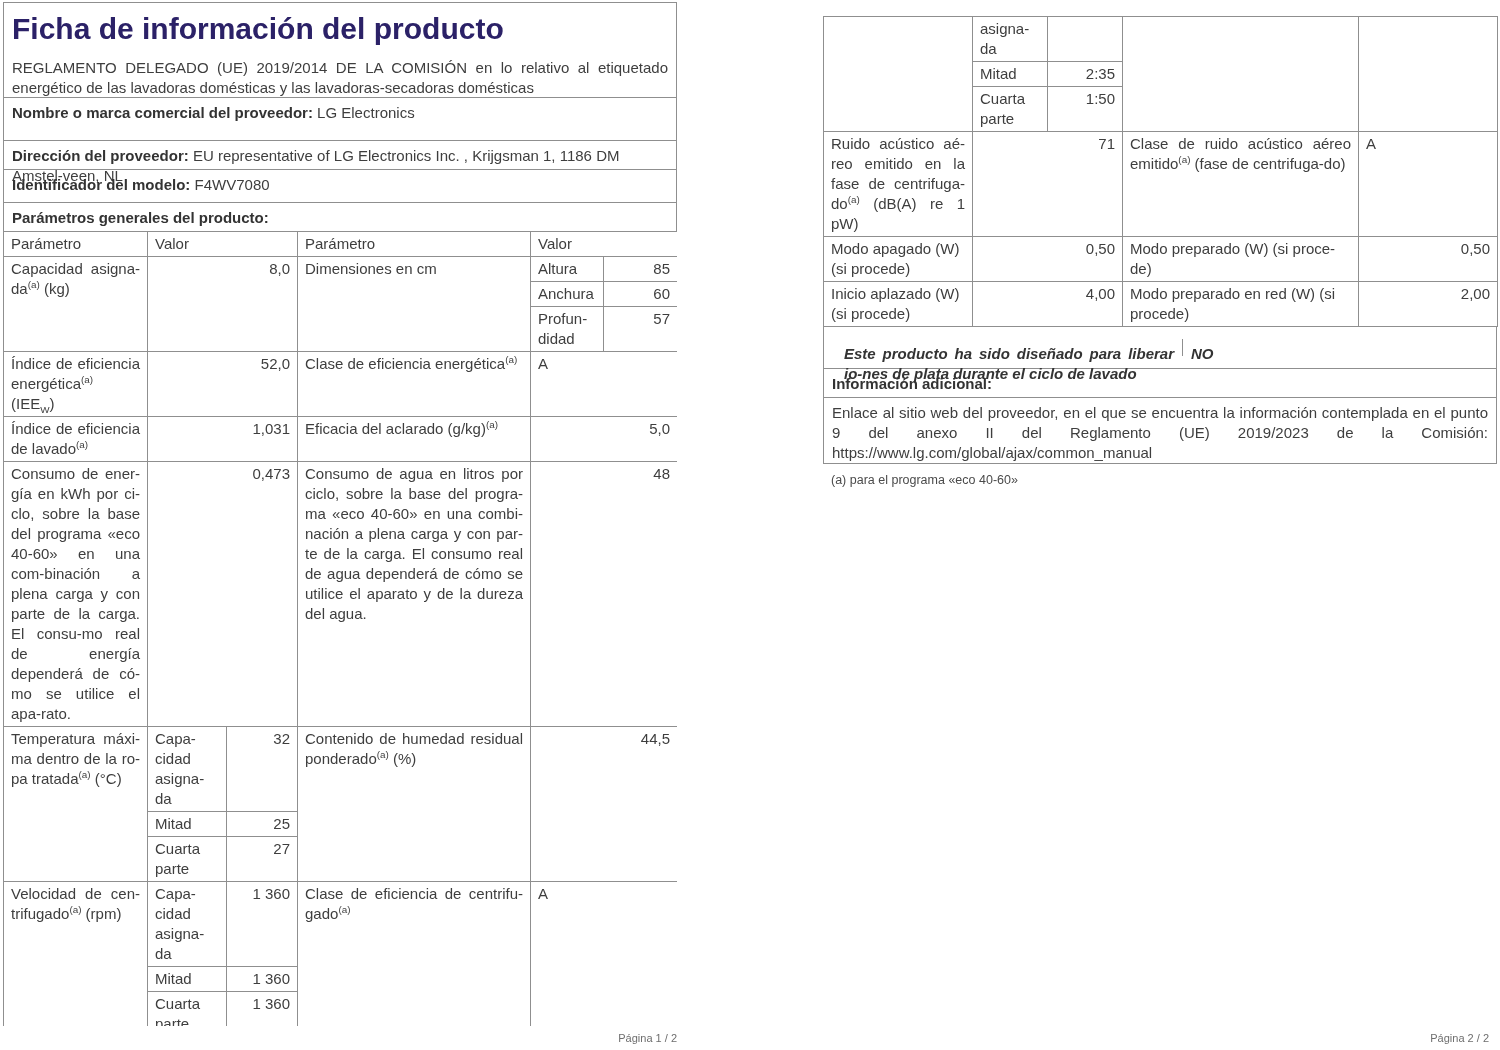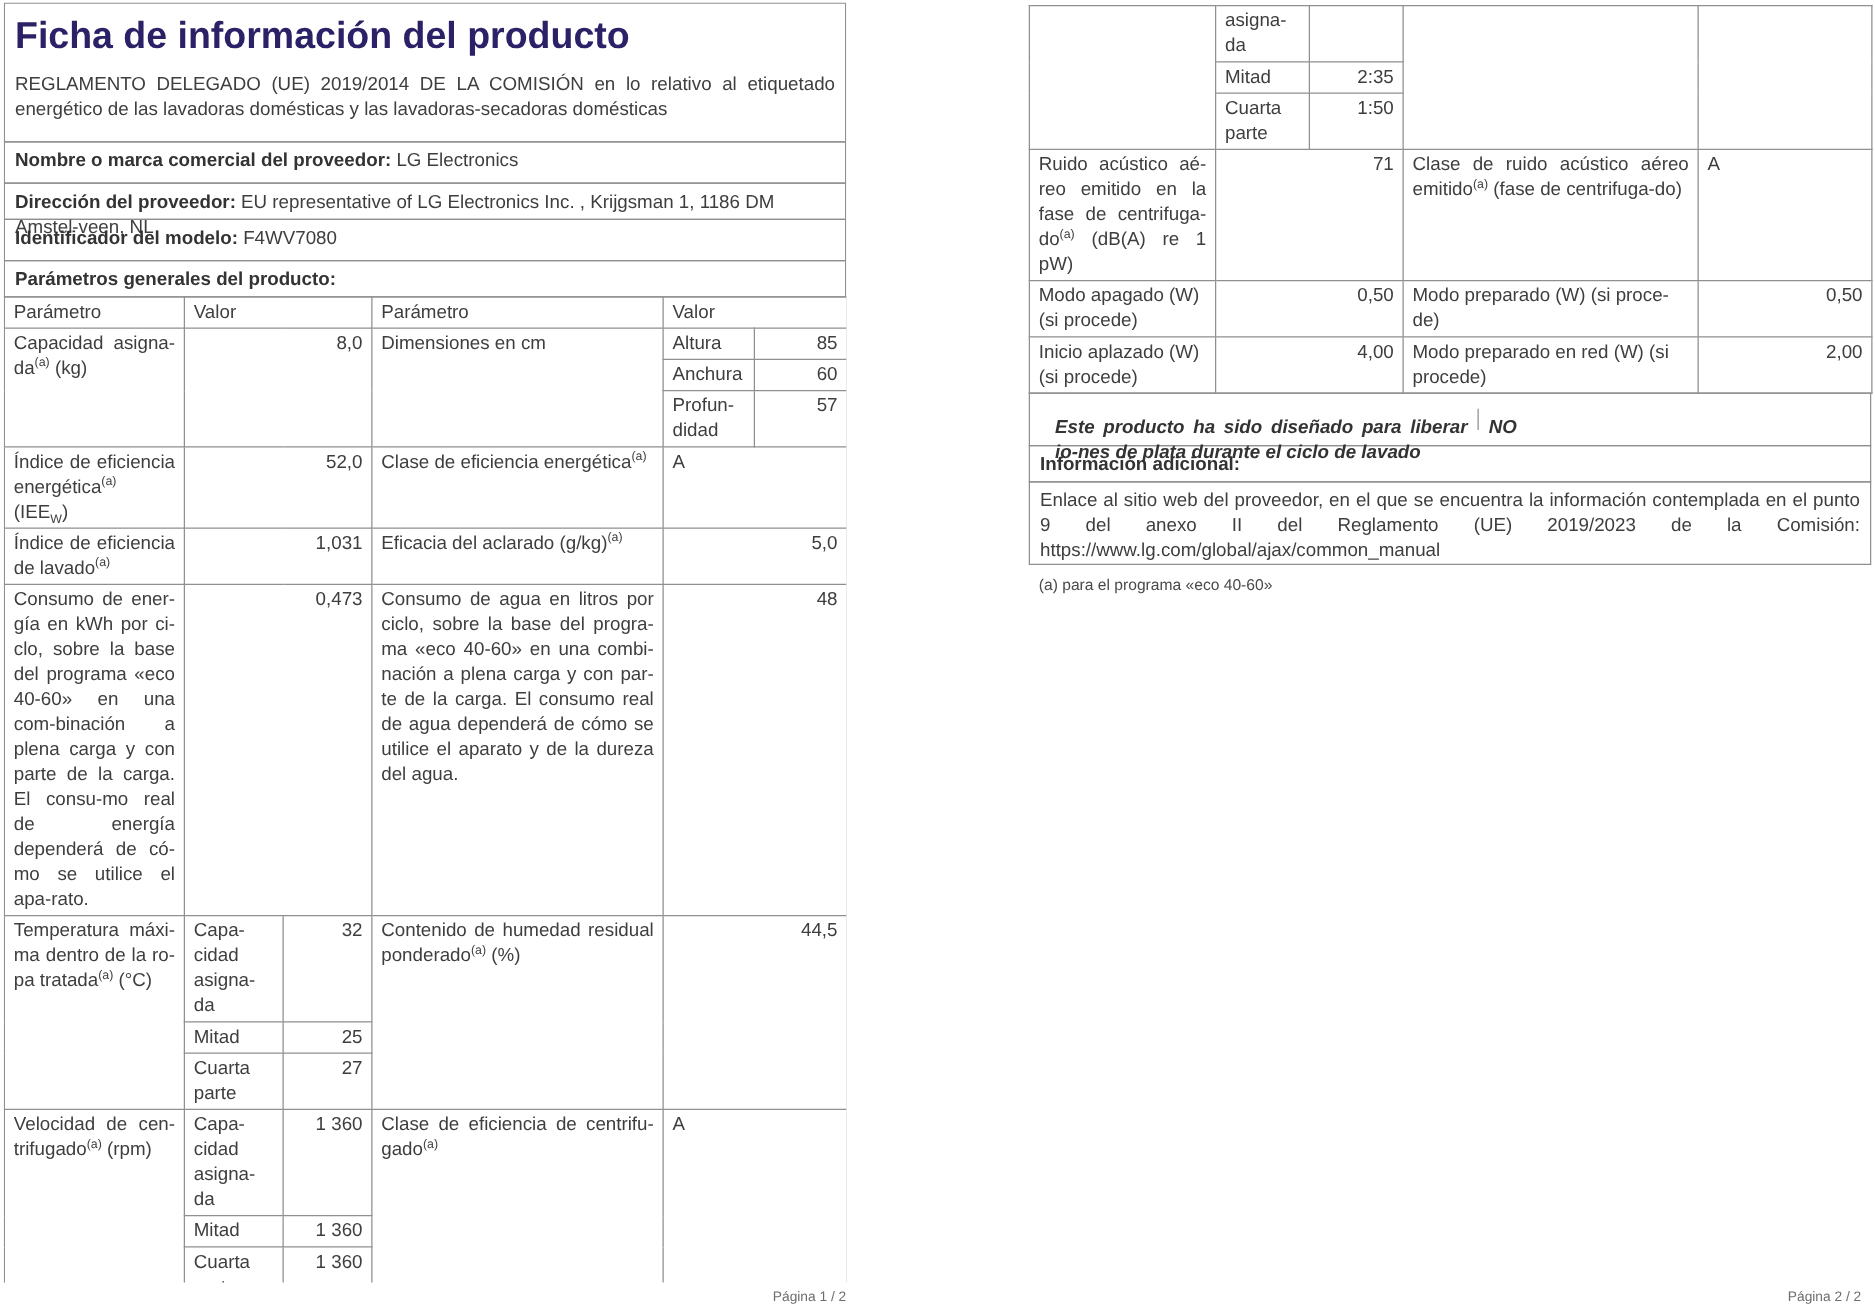--- a/index.html
+++ b/index.html
@@ -48,26 +48,26 @@
     position:absolute;font-size:11px;color:#6e6e6e;line-height:14px;
   }
   #footer1{top:1031px;left:3px;width:674px;text-align:right;}
   #footer2{top:1031px;left:815px;width:674px;text-align:right;}
 </style>
 </head>
 <body>
 
 <div class="page" id="page1">
 
-  <div class="sec" style="height:112px;">
+  <div class="sec" style="height:96px;">
     <div class="doc-title">Ficha de información del producto</div>
     <p class="regulation">REGLAMENTO DELEGADO (UE) 2019/2014 DE LA COMISIÓN en lo relativo al etiquetado energético de las lavadoras domésticas y las lavadoras-secadoras domésticas</p>
   </div>
 
-  <div class="sec" style="height:34px;">
+  <div class="sec" style="height:44px;">
     <span class="lbl">Nombre o marca comercial del proveedor:</span>
     <span class="val">LG Electronics</span>
   </div>
 
   <div class="sec" style="height:30px;">
     <span class="lbl">Dirección del proveedor:</span>
     <span class="val">EU representative of LG Electronics Inc. , Krijgsman 1, 1186 DM Amstel-veen, NL</span>
   </div>
 
   <div class="sec" style="height:34px;">
@@ -160,21 +160,21 @@
     </tr>
 
   </tbody>
     </table>
 </div>
 
 <div class="page-footer" id="footer1">Página 1 / 2</div>
 
 <div class="page" id="page2">
 
-  <table class="grid" style="margin-top:4px;padding-left:20px;">
+  <table class="grid" style="margin-top:16px;padding-left:20px;">
     <colgroup>
       <col style="width:149px">
         <col style="width:75px">
         <col style="width:75px">
       <col style="width:236px">
         <col style="width:139px">
     </colgroup>
     <tbody>
         <tr style="height:43px">
       <td rowspan="3"></td>

